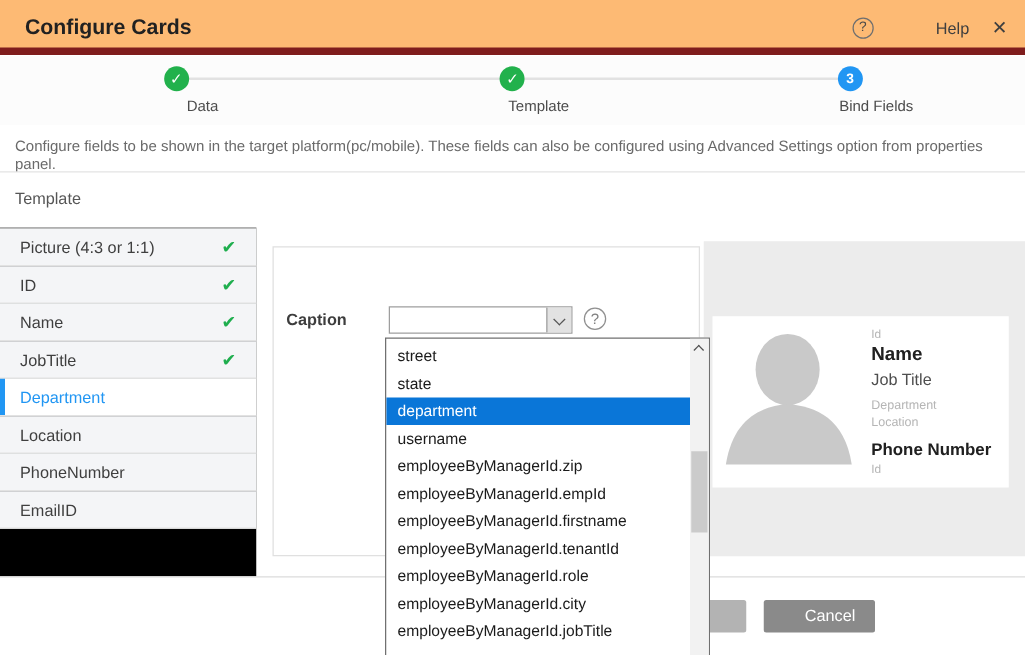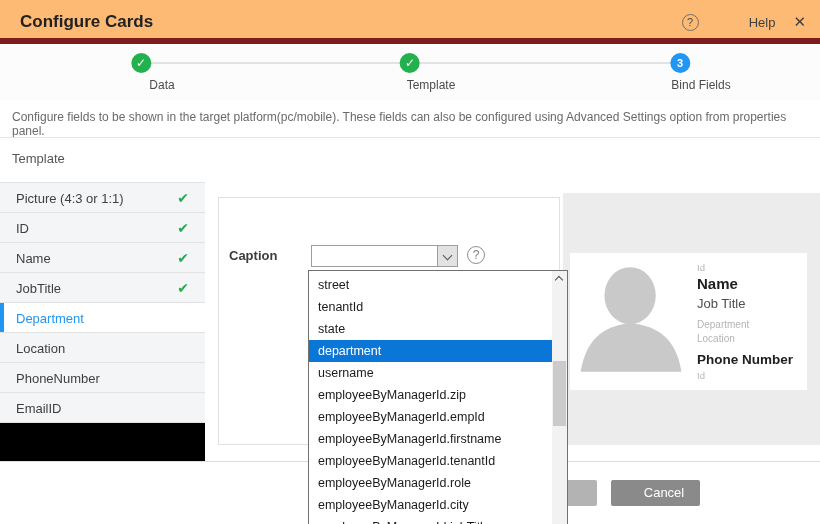--- a/index.html
+++ b/index.html
@@ -172,21 +172,20 @@
       <div class="card-id-bottom">Id</div>
     </div>
   </div>
 
   <button class="btn btn-hidden"></button>
   <button class="btn btn-cancel">Cancel</button>
 
   <div class="dropdown">
     <div class="dd-options">
         <div class="dd-option">street</div>
-        <div class="dd-option">tenantId</div>
         <div class="dd-option">state</div>
         <div class="dd-option selected">department</div>
         <div class="dd-option">username</div>
         <div class="dd-option">employeeByManagerId.zip</div>
         <div class="dd-option">employeeByManagerId.empId</div>
         <div class="dd-option">employeeByManagerId.firstname</div>
         <div class="dd-option">employeeByManagerId.tenantId</div>
         <div class="dd-option">employeeByManagerId.role</div>
         <div class="dd-option">employeeByManagerId.city</div>
         <div class="dd-option">employeeByManagerId.jobTitle</div>

